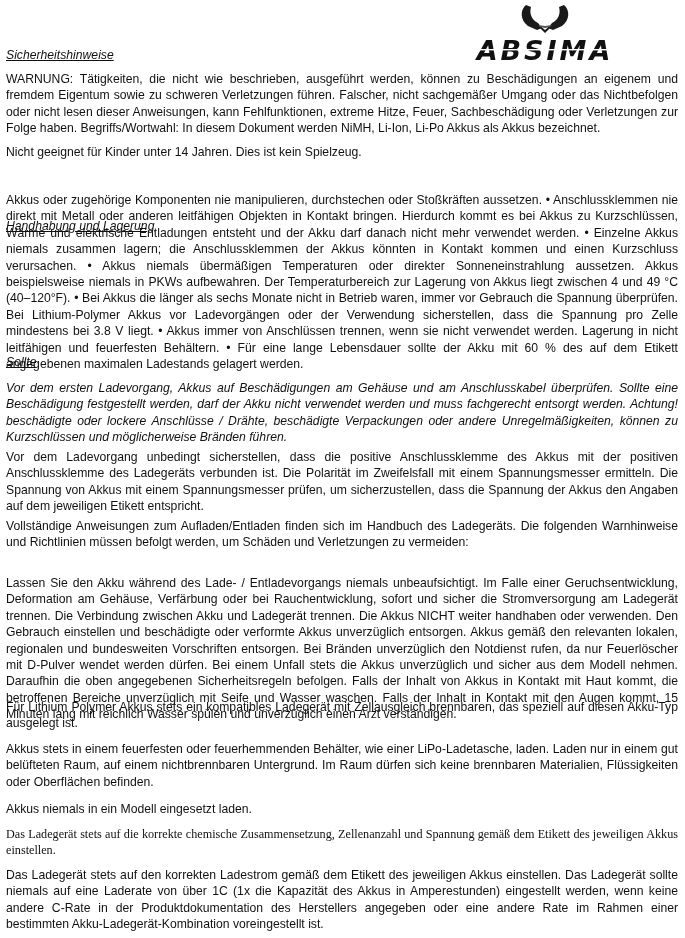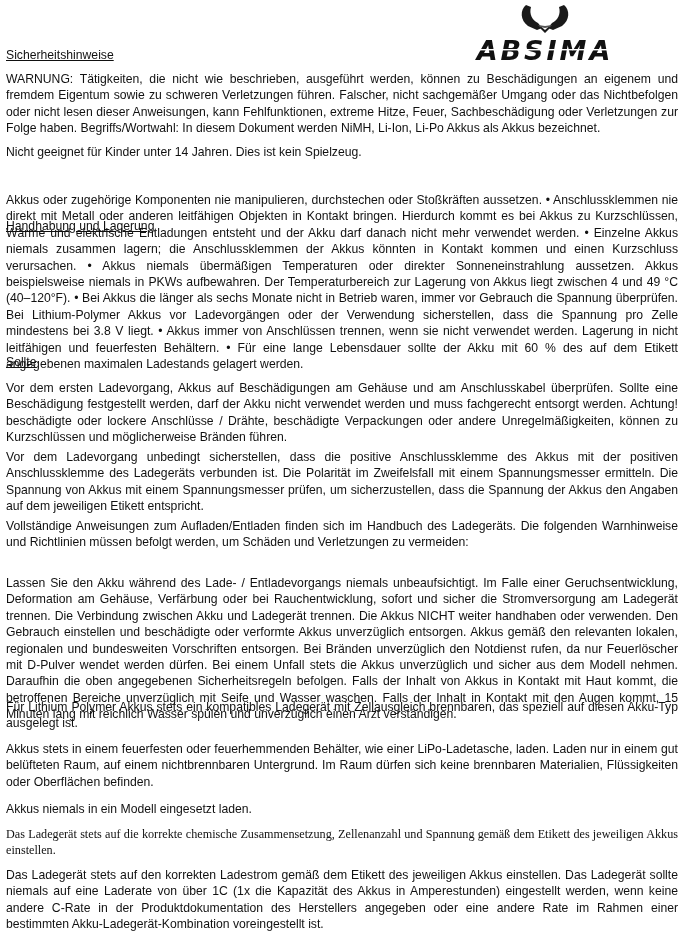--- a/index.html
+++ b/index.html
@@ -4,21 +4,21 @@
   <style>
     html, body { margin: 0; padding: 0; background: #ffffff; }
     body {
       width: 685px; height: 938px; overflow: hidden; position: relative;
       font-family: "Liberation Sans", sans-serif;
       font-size: 12.2px; line-height: 16.4px; color: #111111;
     }
     .page { position: absolute; left: 6px; top: 0; width: 672px; }
     .logo { position: absolute; left: 428px; top: 2px; width: 222px; height: 60px; }
     .logo svg { display: block; }
-    .heading { text-decoration: underline; margin: 0; }
+    .heading { text-decoration: underline; margin: 0; font-style: italic; }
     p { margin: 0; text-align: justify; }
     .blk { position: absolute; left: 0; width: 672px; }
   </style>
 </head>
 <body>
 
 <div class="page">
 
   <div class="logo">
     <svg width="222" height="60" viewBox="0 0 222 60">
@@ -52,21 +52,21 @@
   </div>
 
   <div class="blk" style="top:192px;">
     <p>Akkus oder zugehörige Komponenten nie manipulieren, durchstechen oder Stoßkräften aussetzen. • Anschlussklemmen nie direkt mit Metall oder anderen leitfähigen Objekten in Kontakt bringen. Hierdurch kommt es bei Akkus zu Kurzschlüssen, Wärme und elektrische Entladungen entsteht und der Akku darf danach nicht mehr verwendet werden. • Einzelne Akkus niemals zusammen lagern; die Anschlussklemmen der Akkus könnten in Kontakt kommen und einen Kurzschluss verursachen. • Akkus niemals übermäßigen Temperaturen oder direkter Sonneneinstrahlung aussetzen. Akkus beispielsweise niemals in PKWs aufbewahren. Der Temperaturbereich zur Lagerung von Akkus liegt zwischen 4 und 49 °C (40–120°F). • Bei Akkus die länger als sechs Monate nicht in Betrieb waren, immer vor Gebrauch die Spannung überprüfen. Bei Lithium-Polymer Akkus vor Ladevorgängen oder der Verwendung sicherstellen, dass die Spannung pro Zelle mindestens bei 3.8 V liegt. • Akkus immer von Anschlüssen trennen, wenn sie nicht verwendet werden. Lagerung in nicht leitfähigen und feuerfesten Behältern. • Für eine lange Lebensdauer sollte der Akku mit 60 % des auf dem Etikett angegebenen maximalen Ladestands gelagert werden.</p>
   </div>
 
   <div class="blk" style="top:354px;">
     <p class="heading">Sollte</p>
   </div>
 
-  <div class="blk" style="top:380px;">
+  <div class="blk" style="top:380px;font-style:italic;">
     <p>Vor dem ersten Ladevorgang, Akkus auf Beschädigungen am Gehäuse und am Anschlusskabel überprüfen. Sollte eine Beschädigung festgestellt werden, darf der Akku nicht verwendet werden und muss fachgerecht entsorgt werden. Achtung! beschädigte oder lockere Anschlüsse / Drähte, beschädigte Verpackungen oder andere Unregelmäßigkeiten, können zu Kurzschlüssen und möglicherweise Bränden führen.</p>
   </div>
 
   <div class="blk" style="top:449px;">
     <p>Vor dem Ladevorgang unbedingt sicherstellen, dass die positive Anschlussklemme des Akkus mit der positiven Anschlussklemme des Ladegeräts verbunden ist. Die Polarität im Zweifelsfall mit einem Spannungsmesser ermitteln. Die Spannung von Akkus mit einem Spannungsmesser prüfen, um sicherzustellen, dass die Spannung der Akkus den Angaben auf dem jeweiligen Etikett entspricht.</p>
   </div>
 
   <div class="blk" style="top:518px;">
     <p>Vollständige Anweisungen zum Aufladen/Entladen finden sich im Handbuch des Ladegeräts. Die folgenden Warnhinweise und Richtlinien müssen befolgt werden, um Schäden und Verletzungen zu vermeiden:</p>
   </div>

